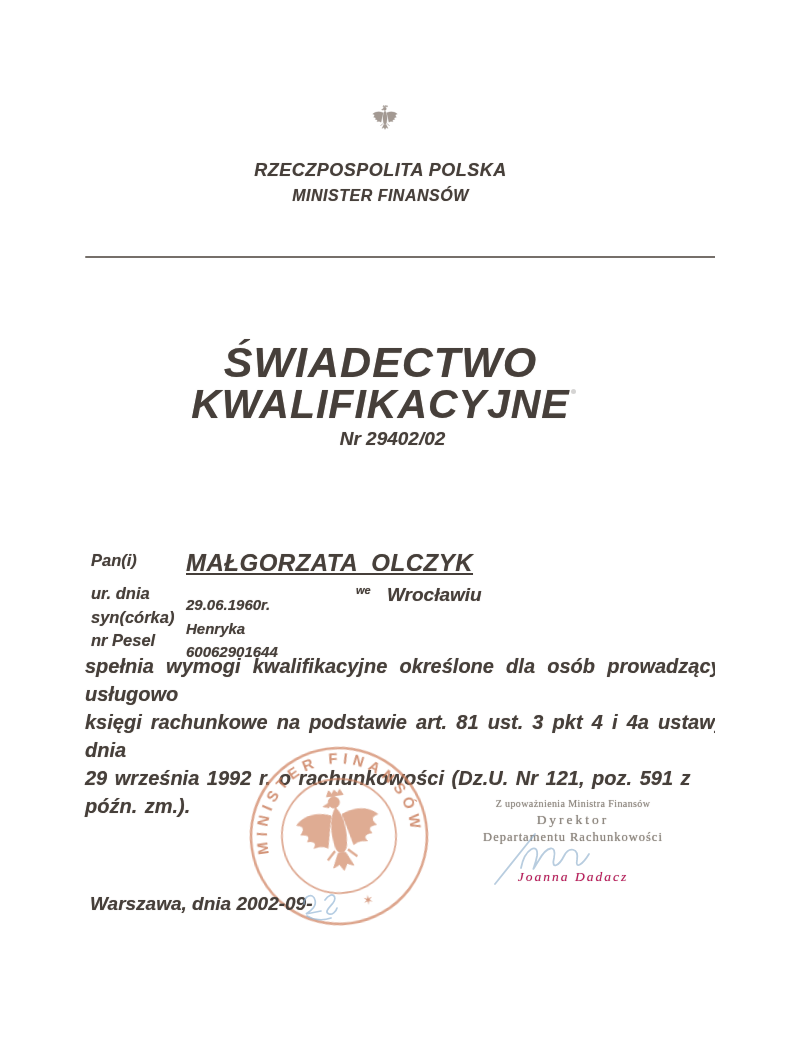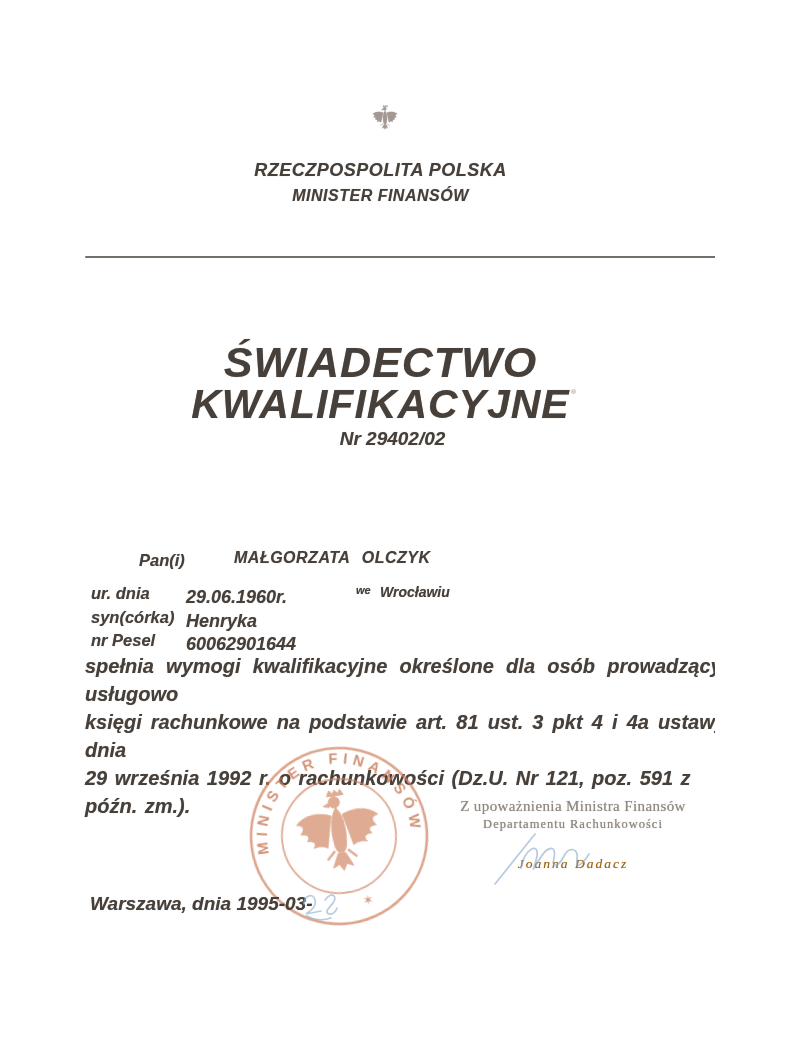--- a/index.html
+++ b/index.html
@@ -11,39 +11,39 @@
   .hdr-block{left:0;width:801px;text-align:center;transform:translateX(-20px);}
   .hdr-country{top:160px;font-size:18px;letter-spacing:.5px;}
   .hdr-authority{top:187px;font-size:16px;letter-spacing:.5px;}
   .rule{top:256px;left:85px;width:656px;height:2px;background:#5d5650;opacity:.85;border-radius:1px;}
   .title1{top:338px;font-size:43px;letter-spacing:1px;}
   .title2{top:381px;font-size:41px;letter-spacing:1px;}
   .title-nr{top:428px;font-size:19px;transform:translateX(-8px);}
   .intro{top:503px;left:91px;font-size:17px;}
   .row{left:91px;height:24px;width:560px;}
   .row .lbl{position:absolute;left:0;top:0;font-size:16.5px;}
-  .row .val{position:absolute;left:95px;top:3px;font-size:18px;}
-  .row-name{top:551px;margin-left:48px;}
-  .row-name .val{font-size:16px;top:-2px;word-spacing:7px;letter-spacing:.5px;}
+  .row .val{position:absolute;left:95px;top:12px;font-size:15px;}
+  .row-name{top:551px;}
+  .row-name .val{font-size:24px;top:-2px;word-spacing:7px;letter-spacing:.5px;text-decoration:underline;}
   .row-birth{top:584px;}
   .row-birth .val2{position:absolute;left:265px;top:0;font-size:11px;}
-  .row-birth .val3{position:absolute;left:289px;top:0;font-size:14px;}
+  .row-birth .val3{position:absolute;left:296px;top:0;font-size:19px;}
   .row-parent{top:608px;}
   .row-pesel{top:631px;}
   .para{left:85px;top:652px;width:660px;font-size:20px;line-height:28px;word-spacing:2px;}
   .para .jline{text-align:justify;text-align-last:justify;}
   .speck{top:389px;left:571px;width:5px;height:5px;border-radius:50%;background:#b3b0ae;opacity:.55;}
   
   .seal{top:736px;left:239px;width:200px;height:200px;transform:rotate(-8deg);opacity:.9;}
   
   .sig{top:798px;left:453px;width:240px;text-align:center;font-family:"Liberation Serif",serif;color:#8e8881;}
-  .sig-auth{font-size:15px;letter-spacing:.4px;text-shadow:0 0 1px rgba(150,140,130,.7);}
+  .sig-auth{font-size:10px;letter-spacing:.4px;text-shadow:0 0 1px rgba(150,140,130,.7);}
   .sig-pos{margin-top:3px;font-size:13.5px;letter-spacing:3px;text-shadow:0 0 1px rgba(140,130,120,.8);}
   .sig-dept{margin-top:2px;font-size:12.5px;letter-spacing:1px;text-shadow:0 0 1px rgba(140,130,120,.8);}
-  .sig-name{margin-top:24px;font-size:13.5px;font-style:italic;letter-spacing:2px;color:#a16207;text-shadow:0 0 1px rgba(150,140,125,.7);}
+  .sig-name{margin-top:24px;font-size:13.5px;font-style:italic;letter-spacing:2px;color:#be185d;text-shadow:0 0 1px rgba(150,140,125,.7);}
   .sig-ink{position:absolute;left:38px;top:32px;opacity:.6;}
   .footer-date{top:893px;left:90px;font-size:19px;}
   .day-ink{top:886px;left:299px;opacity:.65;}
 </style>
 </head>
 <body>
 
 <div class="page">
 
   <svg width="0" height="0" style="position:absolute" aria-hidden="true">
@@ -117,31 +117,32 @@
       </text>
       <g transform="translate(-46,-48) scale(0.93)">
         <use href="#eagle-shape" fill="#d28c6a" stroke="#d28c6a" opacity="0.8"></use>
       </g>
       <text x="20" y="72" font-size="13" fill="#c97c5a" opacity="0.85" text-anchor="middle">✶</text>
     </g>
   </svg>
 
   <div class="abs sig">
     <div class="sig-auth">Z upoważnienia Ministra Finansów</div>
+    <div class="sig-pos">Dyrektor</div>
     <div class="sig-dept">Departamentu Rachunkowości</div>
     <svg class="sig-ink" width="150" height="58" viewBox="0 0 150 58">
       <g fill="none" stroke="#8aaccb" stroke-width="1.8" stroke-linecap="round" filter="url(#soft)">
         <path d="M4,54 L44,4"></path>
         <path d="M30,38 C34,18 48,12 46,26 C44,38 38,46 48,30 C56,16 66,14 63,28 C60,40 68,36 73,26 C78,16 88,18 86,30 C84,40 92,34 98,24"></path>
       </g>
     </svg>
     <div class="sig-name">Joanna Dadacz</div>
   </div>
 
-  <div class="abs scan footer-date">Warszawa, dnia 1995-03-</div>
+  <div class="abs scan footer-date">Warszawa, dnia 2002-09-</div>
   <svg class="abs day-ink" width="42" height="42" viewBox="0 0 42 42">
     <g fill="none" stroke="#8fb3d4" stroke-width="1.7" stroke-linecap="round" filter="url(#soft)">
       <path d="M5,18 c0,-8 9,-12 11,-4 c2,7 -5,11 -9,14 l15,-3"></path>
       <path d="M26,14 c7,-10 13,-3 8,3 c-4,5 -9,9 -4,11 c3,1 7,-2 8,-6"></path>
       <path d="M8,30 c6,4 16,5 24,2"></path>
     </g>
   </svg>
 
 </div>
 

